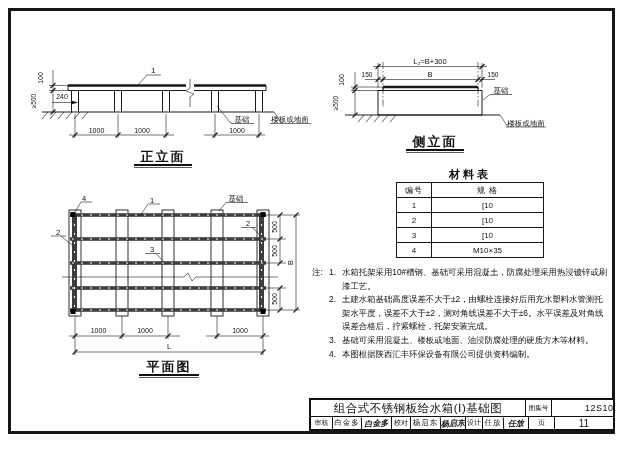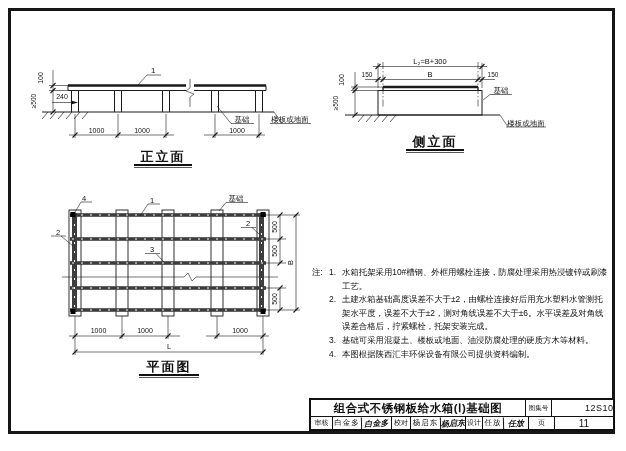--- a/index.html
+++ b/index.html
@@ -37,21 +37,21 @@
   .note-ind{margin-left:17px;}
   
   .tblock{position:absolute;left:309px;top:398px;width:306px;height:33px;
           border:2px solid #111;box-sizing:border-box;background:#fff;}
   .tb-row{display:flex;width:100%;box-sizing:border-box;}
   .tb-r1{height:17px;border-bottom:1px solid #111;}
   .tb-r2{height:12px;}
   .tb-cell{display:flex;align-items:center;justify-content:center;box-sizing:border-box;
            border-left:1px solid #111;overflow:hidden;white-space:nowrap;}
   .tb-cell:first-child{border-left:none;}
-  .tb-title{flex:0 0 214px;font-size:11.5px;font-weight:bold;letter-spacing:0.5px;text-align:right;}
+  .tb-title{flex:0 0 214px;font-size:11.5px;font-weight:normal;letter-spacing:0.5px;text-align:right;}
   .tb-atlas-lab{flex:0 0 26px;font-size:6.5px;}
   .tb-atlas-no{flex:1;font-size:9px;letter-spacing:0.5px;padding-left:39px;}
   .lab{font-size:7px;} .nm{font-size:7.5px;letter-spacing:1px;}
   .sig{font-size:8px;font-weight:bold;font-style:italic;transform:rotate(-2deg);}
   .w21{flex:0 0 21px;} .w29{flex:0 0 29px;} .w30{flex:0 0 30px;} .w19{flex:0 0 19px;}
   .w25{flex:0 0 25px;} .w17{flex:0 0 17px;} .w26{flex:0 0 26px;} .wfl{flex:1;}
 </style>
 </head>
 <body>
 
@@ -111,20 +111,47 @@
     <path class="hatch" d="M34 65 l-6 7 M42 65 l-6 7 M50 65 l-6 7 M58 65 l-6 7 M66 65 l-6 7"></path>
     <path class="dim" d="M153 50 L160 44.5 M160 44.5 H182"></path>
     <text class="t75" text-anchor="middle" x="171" y="42.5">基础</text>
     <path class="dim" d="M170 65 L178 77 M176 77 H216"></path>
     <text class="t75" text-anchor="middle" x="196" y="75.5">楼板或地面</text>
     <text class="ttl" text-anchor="middle" x="105" y="96">侧立面</text>
     <path d="M76 100 H134" stroke="#111" stroke-width="2"></path>
     <path d="M76 102.5 H134" stroke="#111" stroke-width="0.7"></path>
   </svg>
 
+  <div class="mat">
+    <div class="mat-title">材料表</div>
+    <table>
+      <tbody>
+          <tr class="hdr">
+        <td>编号</td>
+        <td>规 格</td>
+      </tr>
+      <tr>
+        <td>1</td>
+        <td>[10</td>
+      </tr>
+      <tr>
+        <td>2</td>
+        <td>[10</td>
+      </tr>
+      <tr>
+        <td>3</td>
+        <td>[10</td>
+      </tr>
+      <tr>
+        <td>4</td>
+        <td>M10×35</td>
+      </tr>
+    </tbody>
+      </table>
+  </div>
 
   <svg style="left:38px;top:190px;" width="272" height="188" viewBox="0 0 272 188">
     <rect class="strip" x="31" y="20" width="12" height="106"></rect>
     <rect class="strip" x="78" y="20" width="12" height="106"></rect>
     <rect class="strip" x="124" y="20" width="12" height="106"></rect>
     <rect class="strip" x="173" y="20" width="12" height="106"></rect>
     <rect class="strip" x="219" y="20" width="12" height="106"></rect>
     <path class="dim" d="M24 87 H146 L150 83 L154 91 L158 87 H240" stroke-width="0.5"></path>
     <rect class="bar" x="32" y="23.2" width="196" height="3.6"></rect>
     <rect class="bar" x="32" y="47.2" width="196" height="3.6"></rect>
@@ -170,21 +197,21 @@
     <text class="t75" text-anchor="middle" x="131" y="159">L</text>
     <text class="ttl" text-anchor="middle" x="131" y="181">平面图</text>
     <path d="M101 185 H161" stroke="#111" stroke-width="2"></path>
     <path d="M101 187.5 H161" stroke="#111" stroke-width="0.7"></path>
   </svg>
 
   <div class="notes">
     <div class="note-row">
       <span class="note-lab">注:</span>
       <span class="note-no">1.</span>
-      <span class="note-tx">水箱托架采用10#槽钢、外框用螺栓连接，防腐处理采用热浸镀锌或刷漆工艺。</span>
+      <span class="note-tx">水箱托架采用10#槽钢、基础可采用混凝土，防腐处理采用热浸镀锌或刷漆工艺。</span>
     </div>
     <div class="note-row note-ind">
       <span class="note-no">2.</span>
       <span class="note-tx">土建水箱基础高度误差不大于±2，由螺栓连接好后用充水塑料水管测托架水平度，误差不大于±2，测对角线误差不大于±6。水平误差及对角线误差合格后，拧紧螺栓，托架安装完成。</span>
     </div>
     <div class="note-row note-ind">
       <span class="note-no">3.</span>
       <span class="note-tx">基础可采用混凝土、楼板或地面、油浸防腐处理的硬质方木等材料。</span>
     </div>
     <div class="note-row note-ind">

